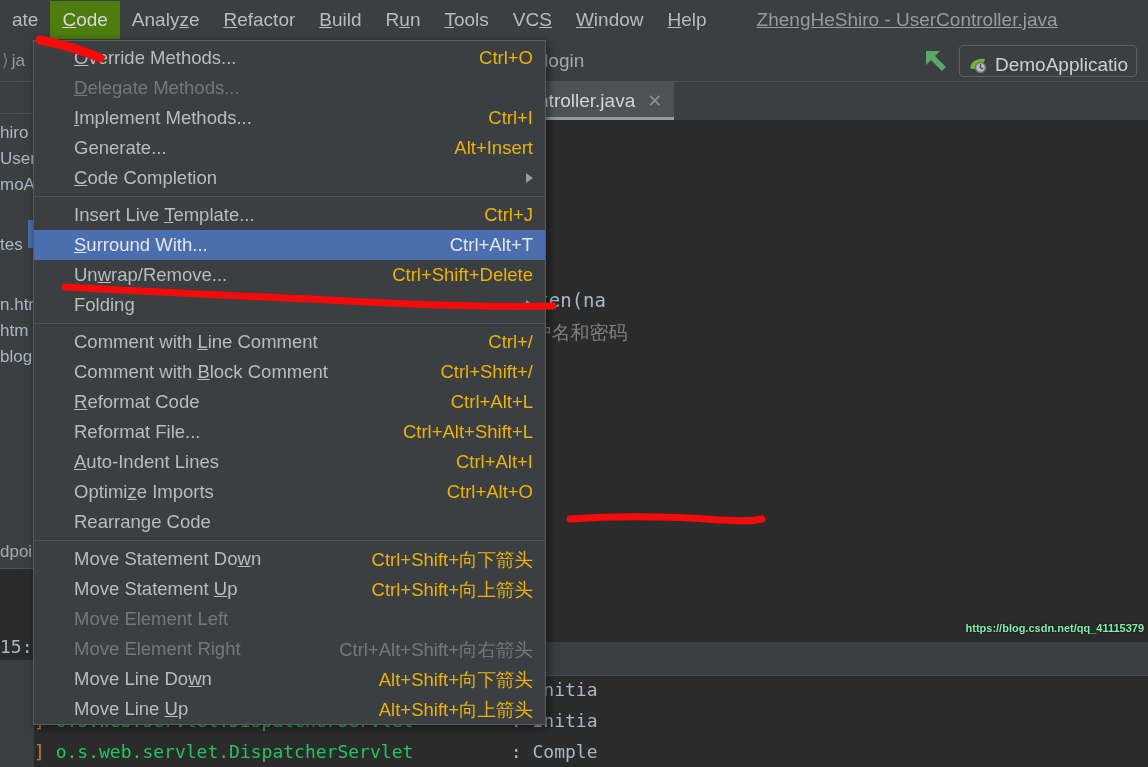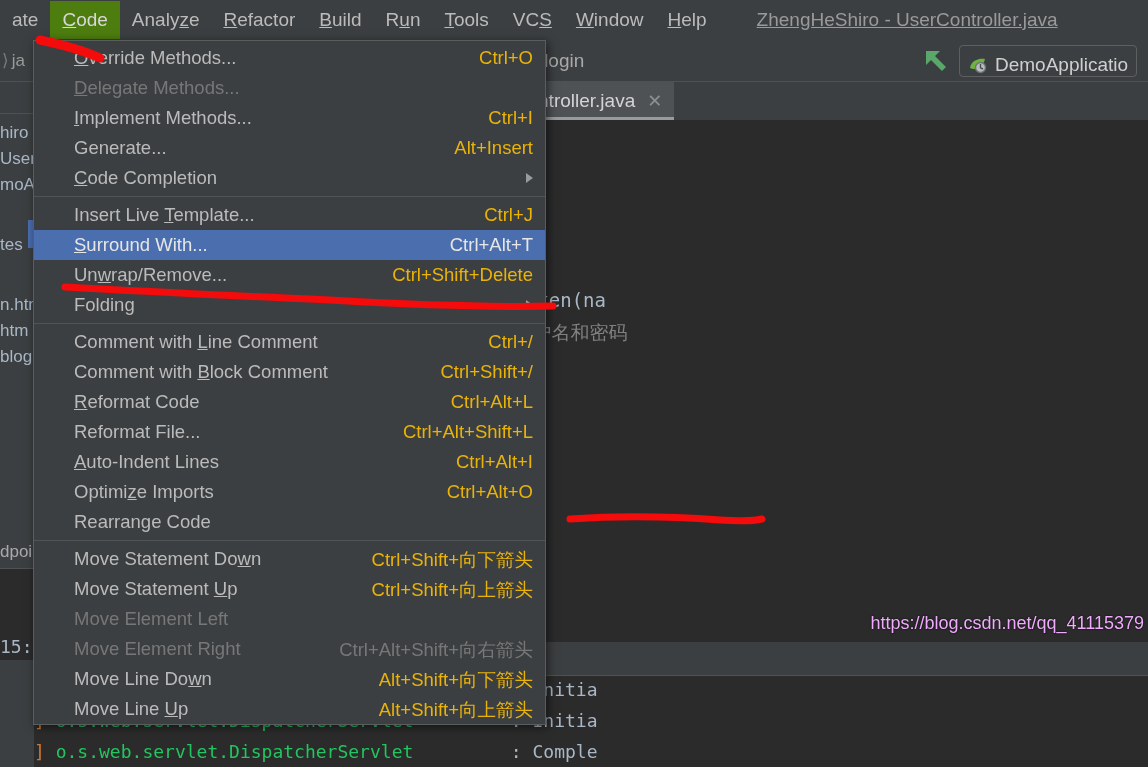--- a/index.html
+++ b/index.html
@@ -267,25 +267,26 @@
   }
   .cons-line { position: absolute; white-space: pre; }
   .cons-br { color: #cc7832; }
   .cons-cls { color: #22c55e; }
   .cons-msg { color: #a9b7c6; }
 
   .watermark {
     position: absolute;
     right: 4px;
     bottom: 26px;
-    font-size: 18px;
-    color: #f0abfc;
+    font-size: 11px;
+    color: #86efac;
     font-family: "Liberation Sans", sans-serif;
     z-index: 40;
     text-shadow: 0 0 2px #000;
+    font-weight: bold;
   }
 
   
   .lb-strip {
     position: absolute;
     left: 0; bottom: 0;
     width: 34px; height: 125px;
     background: #3c3f41;
     overflow: hidden;
   }

